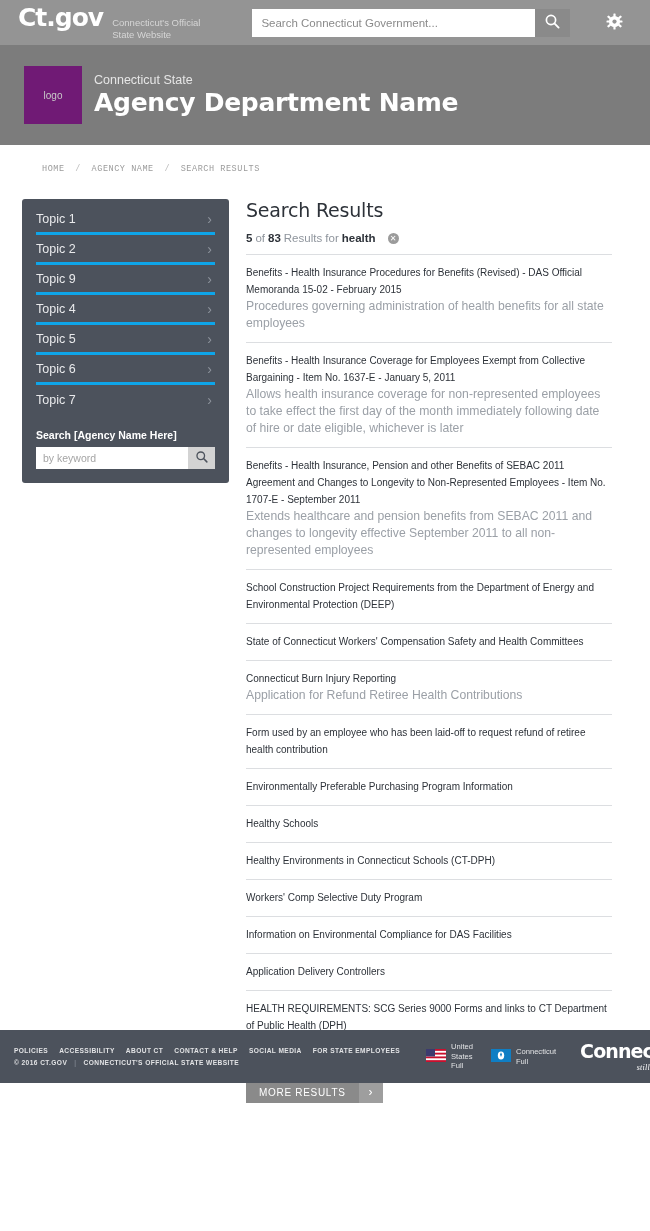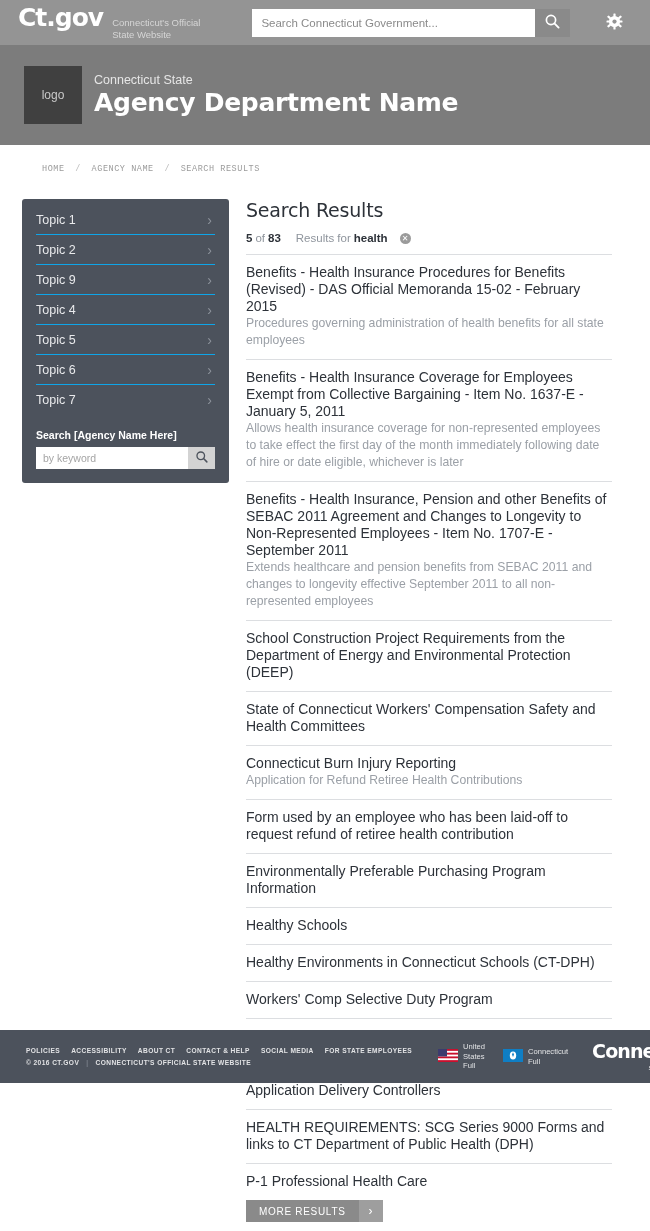--- a/index.html
+++ b/index.html
@@ -79,23 +79,23 @@
     width: 650px; height: 100px;
     background: #7c7c7c;
   }
   .banner-inner {
     display: flex; align-items: center;
     height: 100%;
     padding-left: 24px;
   }
   .banner-logo {
     width: 58px; height: 58px;
-    background: #404040;
+    background: #701a75;
     color: #c9c9c9;
-    font-size: 12px;
+    font-size: 10px;
     display: flex; align-items: center; justify-content: center;
     flex: none;
   }
   .banner-text { margin-left: 12px; }
   .banner-eyebrow {
     color: #e6e6e6;
     font-size: 12.5px;
     line-height: 15px;
     font-family: "Liberation Sans", sans-serif;
   }
@@ -126,21 +126,21 @@
     position: absolute;
     top: 199px; left: 22px;
     width: 207px;
     background: #4c525c;
     border-radius: 3px;
     padding: 6px 14px 14px 14px;
   }
   .topic {
     display: flex; align-items: center; justify-content: space-between;
     height: 30px;
-    border-bottom: 1px solid #0ea5e9;
+    border-bottom: 3px solid #0ea5e9;
     cursor: pointer;
   }
   .topic-label {
     color: #e9eaec;
     font-size: 12.5px;
     font-family: "Liberation Sans", sans-serif;
   }
   .chev {
     color: #8d939c;
     font-size: 14px;
@@ -208,21 +208,21 @@
     text-align: center;
     cursor: pointer;
     font-family: "DejaVu Sans", sans-serif;
   }
   .result {
     padding: 9px 0 10px 0;
     border-bottom: 1px solid #dcdee1;
   }
   .result:last-of-type { border-bottom: none; }
   .result-title {
-    font-size: 14px;
+    font-size: 10px;
     line-height: 17px;
     color: #2d3239;
     font-family: "Liberation Sans", sans-serif;
     cursor: pointer;
   }
   .result-desc {
     font-size: 12.2px;
     line-height: 17px;
     color: #9ba0a7;
     font-family: "Liberation Sans", sans-serif;
@@ -254,21 +254,21 @@
   
   .footer {
     position: absolute;
     bottom: 0; left: 0;
     width: 650px; height: 53px;
     background: #4c525c;
   }
   .footer-inner {
     display: flex; align-items: center;
     height: 100%;
-    padding: 0 14px 0 26px;
+    padding: 0 14px 0 14px;
   }
   .footer-links-col { flex: none; }
   .footer-links {
     display: flex; flex-wrap: wrap;
     gap: 0 11px;
     margin-bottom: 5px;
   }
   .footer-links a {
     color: #e2e3e5;
     font-size: 6.6px;
@@ -424,21 +424,21 @@
     </div>
   </div>
 
   <div class="results">
     <h1 class="results-title">Search Results</h1>
 
     <div class="results-count">
       <b>5</b>
       <span style="margin:0 3px;">of</span>
       <b>83</b>
-      <span style="margin-left:15px;">Results for</span>
+      <span style="margin-left:3px;">Results for</span>
       <span class="term">health</span>
       <span class="clear-chip">✕</span>
     </div>
 
     <div class="result">
       <div class="result-title">Benefits - Health Insurance Procedures for Benefits (Revised) - DAS Official Memoranda 15-02 - February 2015</div>
       <div class="result-desc">Procedures governing administration of health benefits for all state employees</div>
     </div>
     <div class="result">
       <div class="result-title">Benefits - Health Insurance Coverage for Employees Exempt from Collective Bargaining - Item No. 1637-E - January 5, 2011</div>

